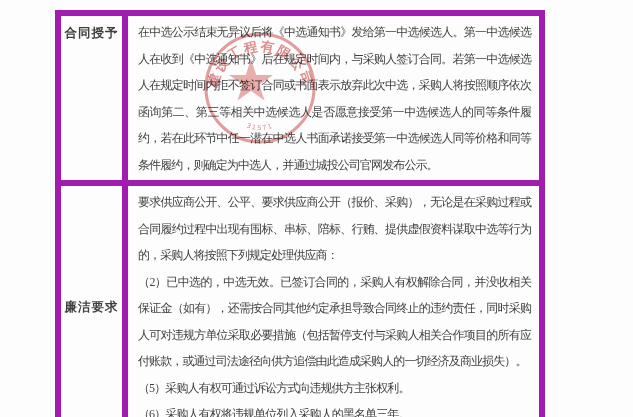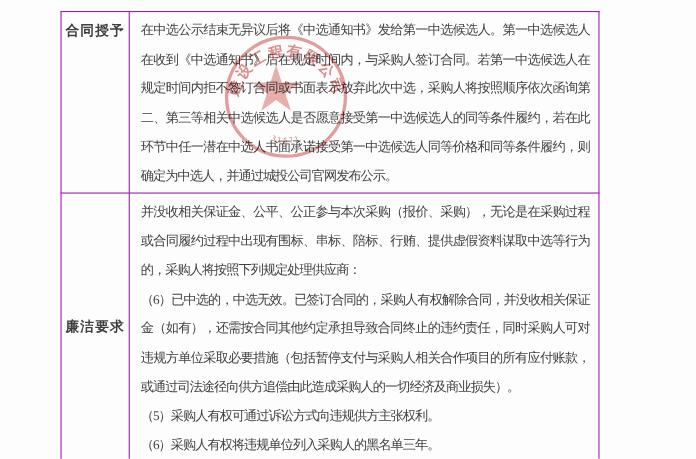--- a/index.html
+++ b/index.html
@@ -12,21 +12,21 @@
   }
   .page{position:absolute;inset:0;}
   table.doc-table{
     position:absolute;
     left:55px;top:10px;
     width:490px;
     border-collapse:collapse;
     table-layout:fixed;
   }
   table.doc-table td{
-    border:1px solid #a21caf;
+    border:6px solid #a21caf;
     vertical-align:top;
     color:#3f3f3f;
   }
   table.doc-table{border-bottom:2px solid #6a6a6a;}
   td.label-cell{
     width:59px;
     text-align:center;
     font-weight:bold;
     font-size:12.5px;
     letter-spacing:1px;
@@ -79,22 +79,22 @@
     <tbody>
         <tr class="row-1">
       <td class="label-cell v-top">合同授予</td>
       <td class="content-cell">
         <p class="para">在中选公示结束无异议后将《中选通知书》发给第一中选候选人。第一中选候选人在收到《中选通知书》后在规定时间内，与采购人签订合同。若第一中选候选人在规定时间内拒不签订合同或书面表示放弃此次中选，采购人将按照顺序依次函询第二、第三等相关中选候选人是否愿意接受第一中选候选人的同等条件履约，若在此环节中任一潜在中选人书面承诺接受第一中选候选人同等价格和同等条件履约，则确定为中选人，并通过城投公司官网发布公示。</p>
       </td>
     </tr>
     <tr class="row-2">
       <td class="label-cell v-mid">廉洁要求</td>
       <td class="content-cell">
-        <p class="para">并没收相关保证金、公平、公正参与本次采购（报价、采购），无论是在采购过程或合同履约过程中出现有围标、串标、陪标、行贿、提供虚假资料谋取中选等行为的，采购人将按照下列规定处理供应商：</p>
-        <p class="para">（6）已中选的，中选无效。已签订合同的，采购人有权解除合同，并没收相关保证金（如有），还需按合同其他约定承担导致合同终止的违约责任，同时采购人可对违规方单位采取必要措施（包括暂停支付与采购人相关合作项目的所有应付账款，或通过司法途径向供方追偿由此造成采购人的一切经济及商业损失）。</p>
+        <p class="para">要求供应商公开、公平、要求供应商公开（报价、采购），无论是在采购过程或合同履约过程中出现有围标、串标、陪标、行贿、提供虚假资料谋取中选等行为的，采购人将按照下列规定处理供应商：</p>
+        <p class="para">（2）已中选的，中选无效。已签订合同的，采购人有权解除合同，并没收相关保证金（如有），还需按合同其他约定承担导致合同终止的违约责任，同时采购人可对违规方单位采取必要措施（包括暂停支付与采购人相关合作项目的所有应付账款，或通过司法途径向供方追偿由此造成采购人的一切经济及商业损失）。</p>
         <p class="para">（5）采购人有权可通过诉讼方式向违规供方主张权利。</p>
         <p class="para">（6）采购人有权将违规单位列入采购人的黑名单三年。</p>
       </td>
     </tr>
   </tbody>
     </table>
 
   <svg class="stamp" viewBox="0 0 130 150">
     <circle class="ring" cx="62" cy="72" r="54"></circle>
     <path class="star" d="M 53 43 L 66.5 84.6 L 31.1 58.9 L 74.9 58.9 L 39.5 84.6 Z"></path>

